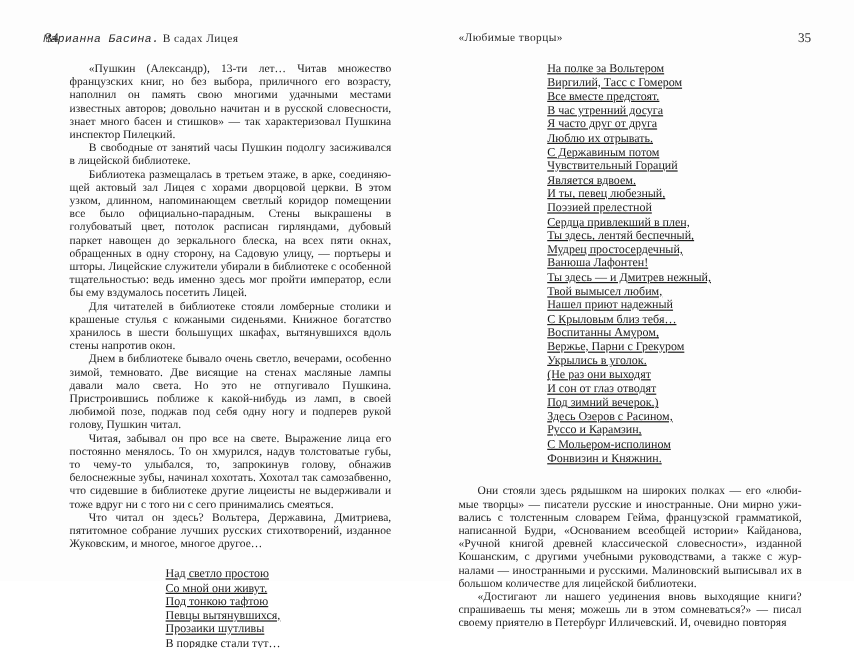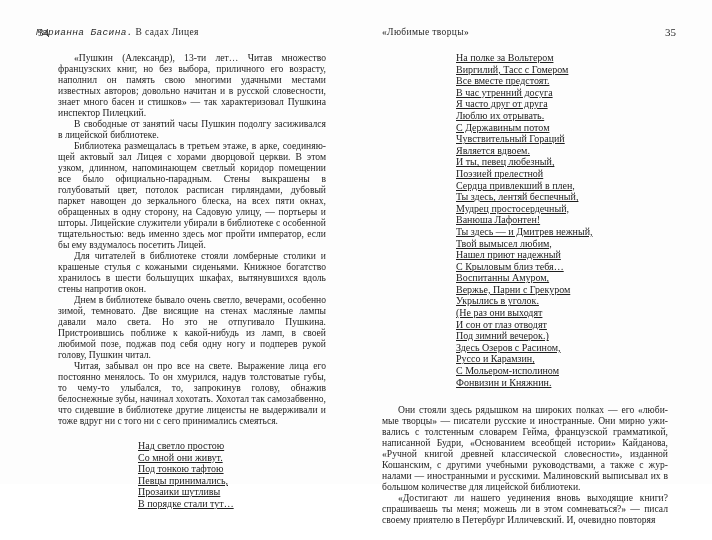--- a/index.html
+++ b/index.html
@@ -103,25 +103,26 @@
       <span class="rh-author">Марианна Басина.</span><span class="rh-title"> В садах Лицея</span>
     </div>
 
     <div class="textblock tb-left">
       <p class="para">«Пушкин (Александр), 13-ти лет… Читав множество француз­ских книг, но без выбора, приличного его возрасту, наполнил он память свою многими удачными местами известных авторов; до­вольно начитан и в русской словесности, знает много басен и стиш­ков» — так характеризовал Пушкина инспектор Пилецкий.</p>
       <p class="para">В свободные от занятий часы Пушкин подолгу засиживался в лицейской библиотеке.</p>
       <p class="para">Библиотека размещалась в третьем этаже, в арке, соединяю­щей актовый зал Лицея с хорами дворцовой церкви. В этом узком, длинном, напоминающем светлый коридор помещении все было официально-парадным. Стены выкрашены в голубоватый цвет, потолок расписан гирляндами, дубовый паркет навощен до зер­кального блеска, на всех пяти окнах, обращенных в одну сторону, на Садовую улицу, — портьеры и шторы. Лицейские служители убирали в библиотеке с особенной тщательностью: ведь именно здесь мог пройти император, если бы ему вздумалось посетить Лицей.</p>
       <p class="para">Для читателей в библиотеке стояли ломберные столики и кра­шеные стулья с кожаными сиденьями. Книжное богатство храни­лось в шести большущих шкафах, вытянувшихся вдоль стены на­против окон.</p>
       <p class="para">Днем в библиотеке бывало очень светло, вечерами, особенно зимой, темновато. Две висящие на стенах масляные лампы давали мало света. Но это не отпугивало Пушкина. Пристроившись побли­же к какой-нибудь из ламп, в своей любимой позе, поджав под себя одну ногу и подперев рукой голову, Пушкин читал.</p>
       <p class="para">Читая, забывал он про все на свете. Выражение лица его посто­янно менялось. То он хмурился, надув толстоватые губы, то чему-то улыбался, то, запрокинув голову, обнажив белоснежные зубы, начи­нал хохотать. Хохотал так самозабвенно, что сидевшие в библиоте­ке другие лицеисты не выдерживали и тоже вдруг ни с того ни с сего принимались смеяться.</p>
+      <p class="para">Что читал он здесь? Вольтера, Державина, Дмитриева, пятитом­ное собрание лучших русских стихотворений, изданное Жуковским, и многое, многое другое…</p>
       <ul class="verse verse-left">
         <li>Над светло простою</li>
         <li>Со мной они живут.</li>
         <li>Под тонкою тафтою</li>
-        <li>Певцы принимались,</li>
+        <li>Певцы вытянувшихся,</li>
         <li>Прозаики шутливы</li>
         <li>В порядке стали тут…</li>
       </ul>
     </div>
   </div>
 
   <div class="page page-right">
     <div class="folio folio-right">35</div>
     <div class="running-head rh-left" style="left:26px;">«Любимые творцы»</div>
 

